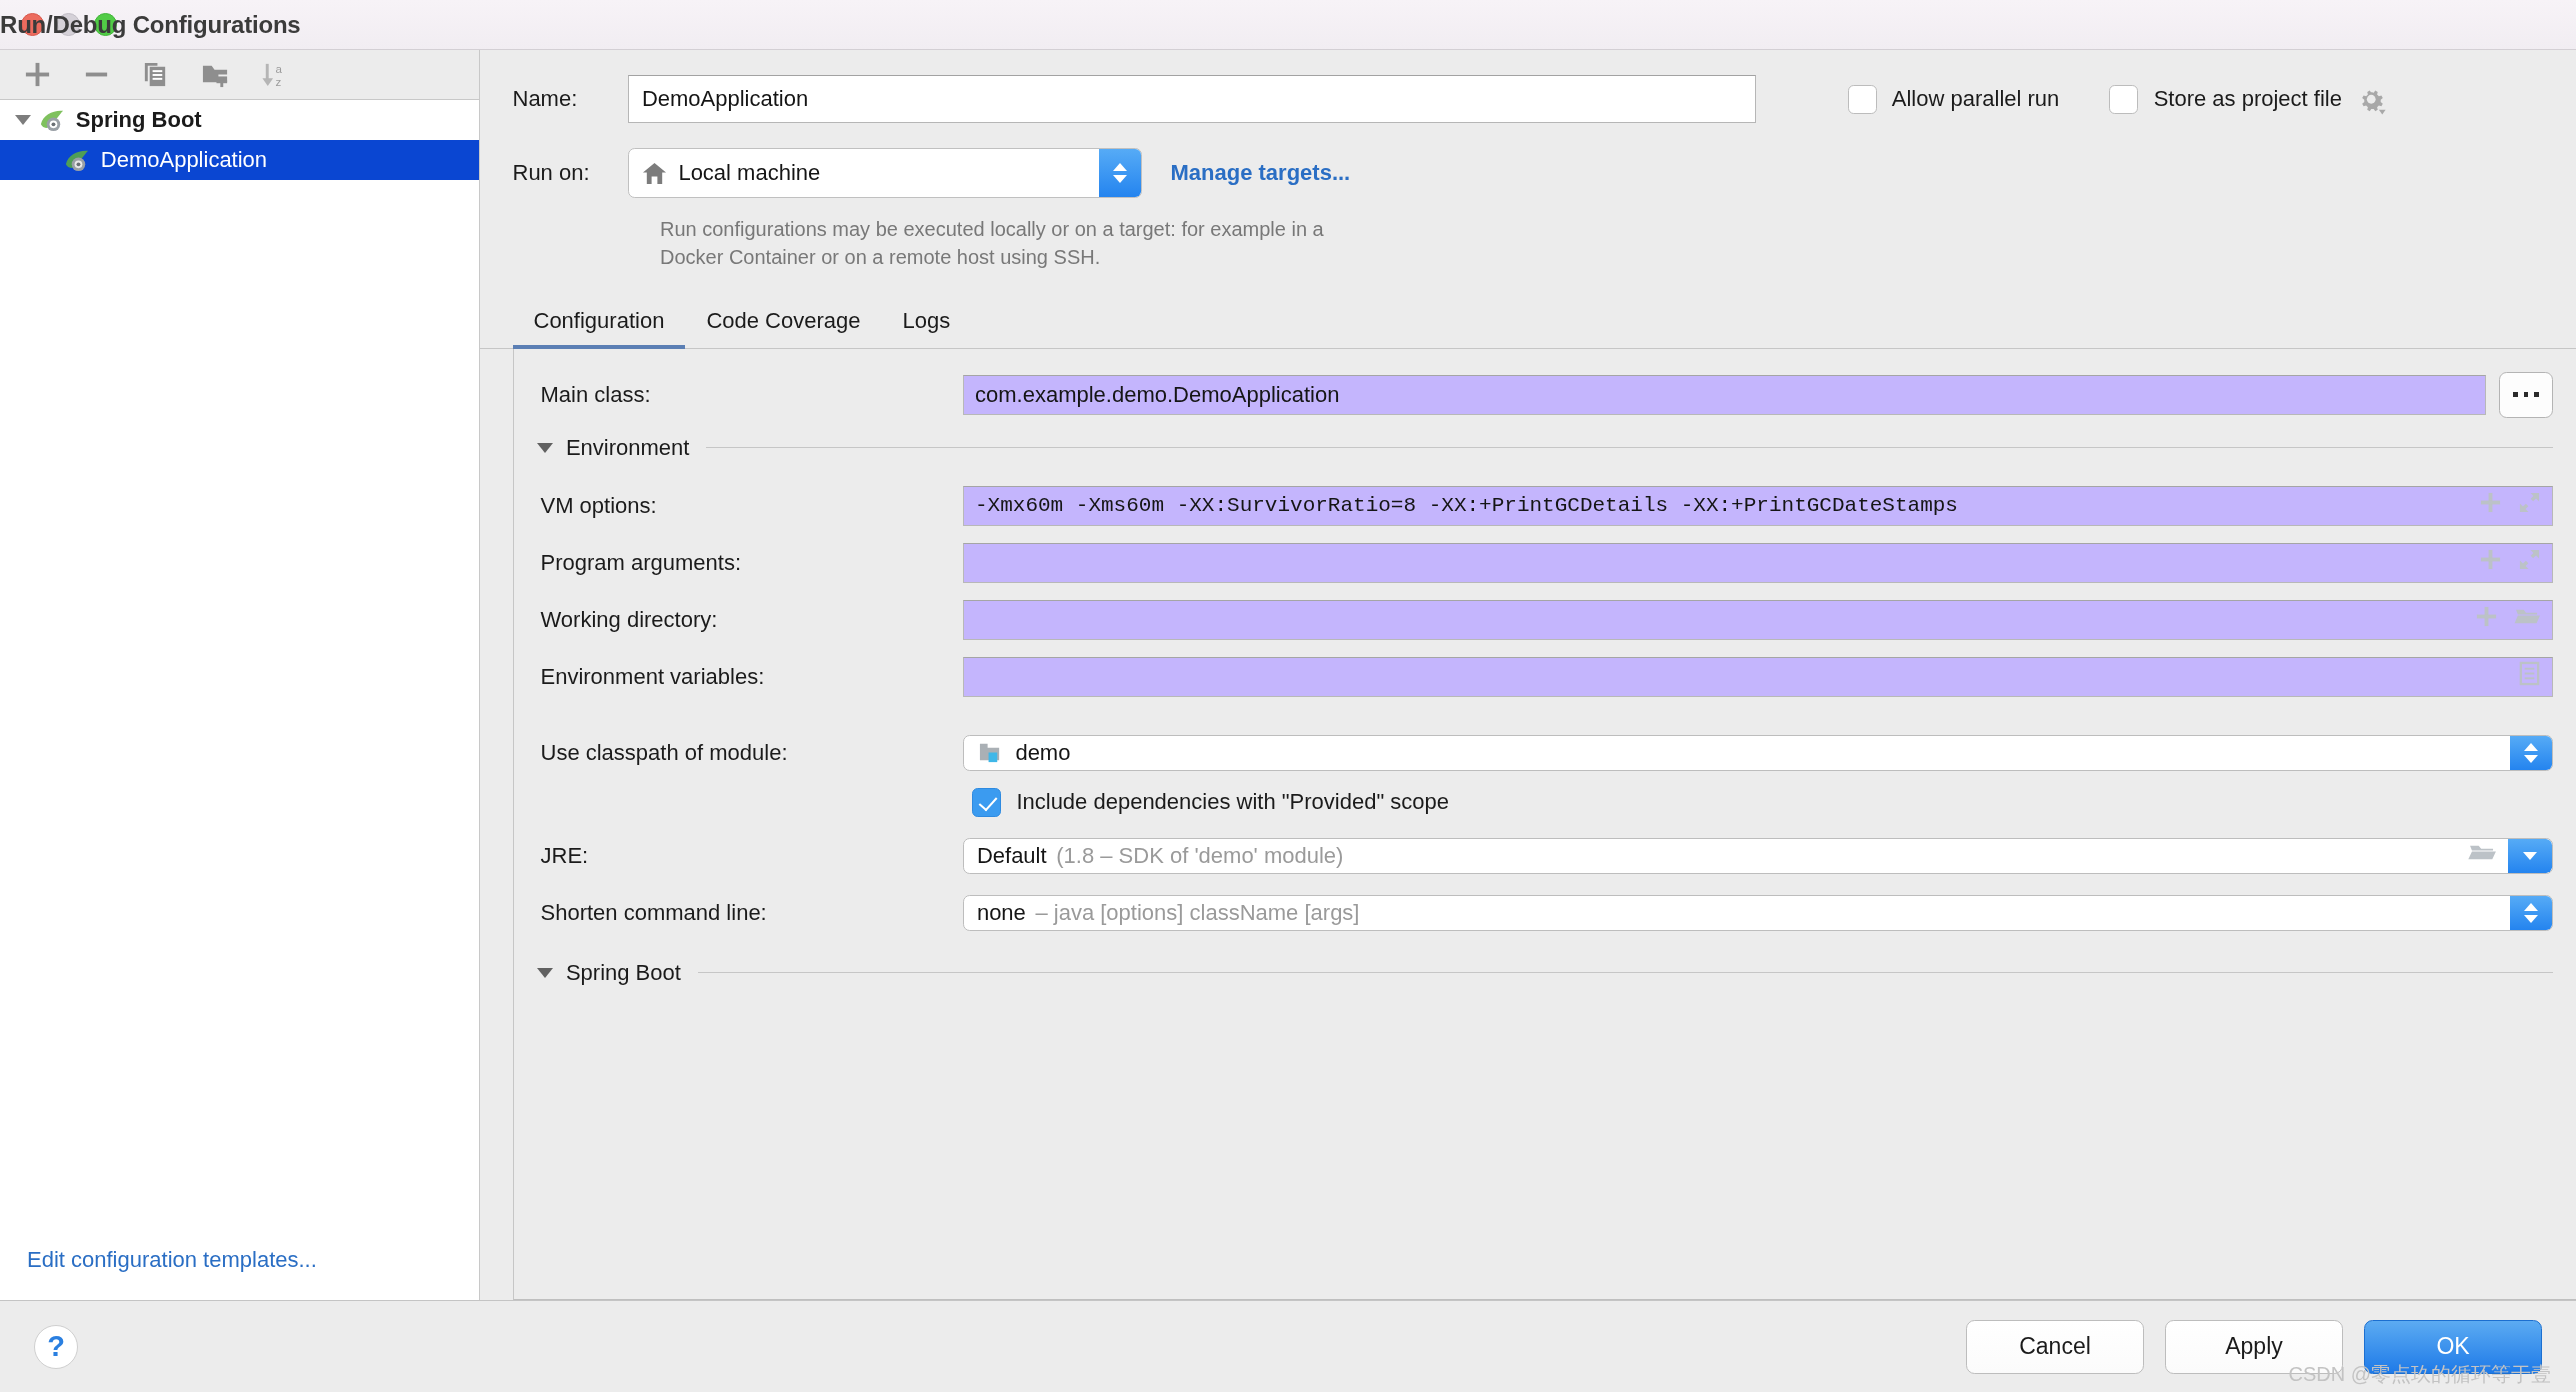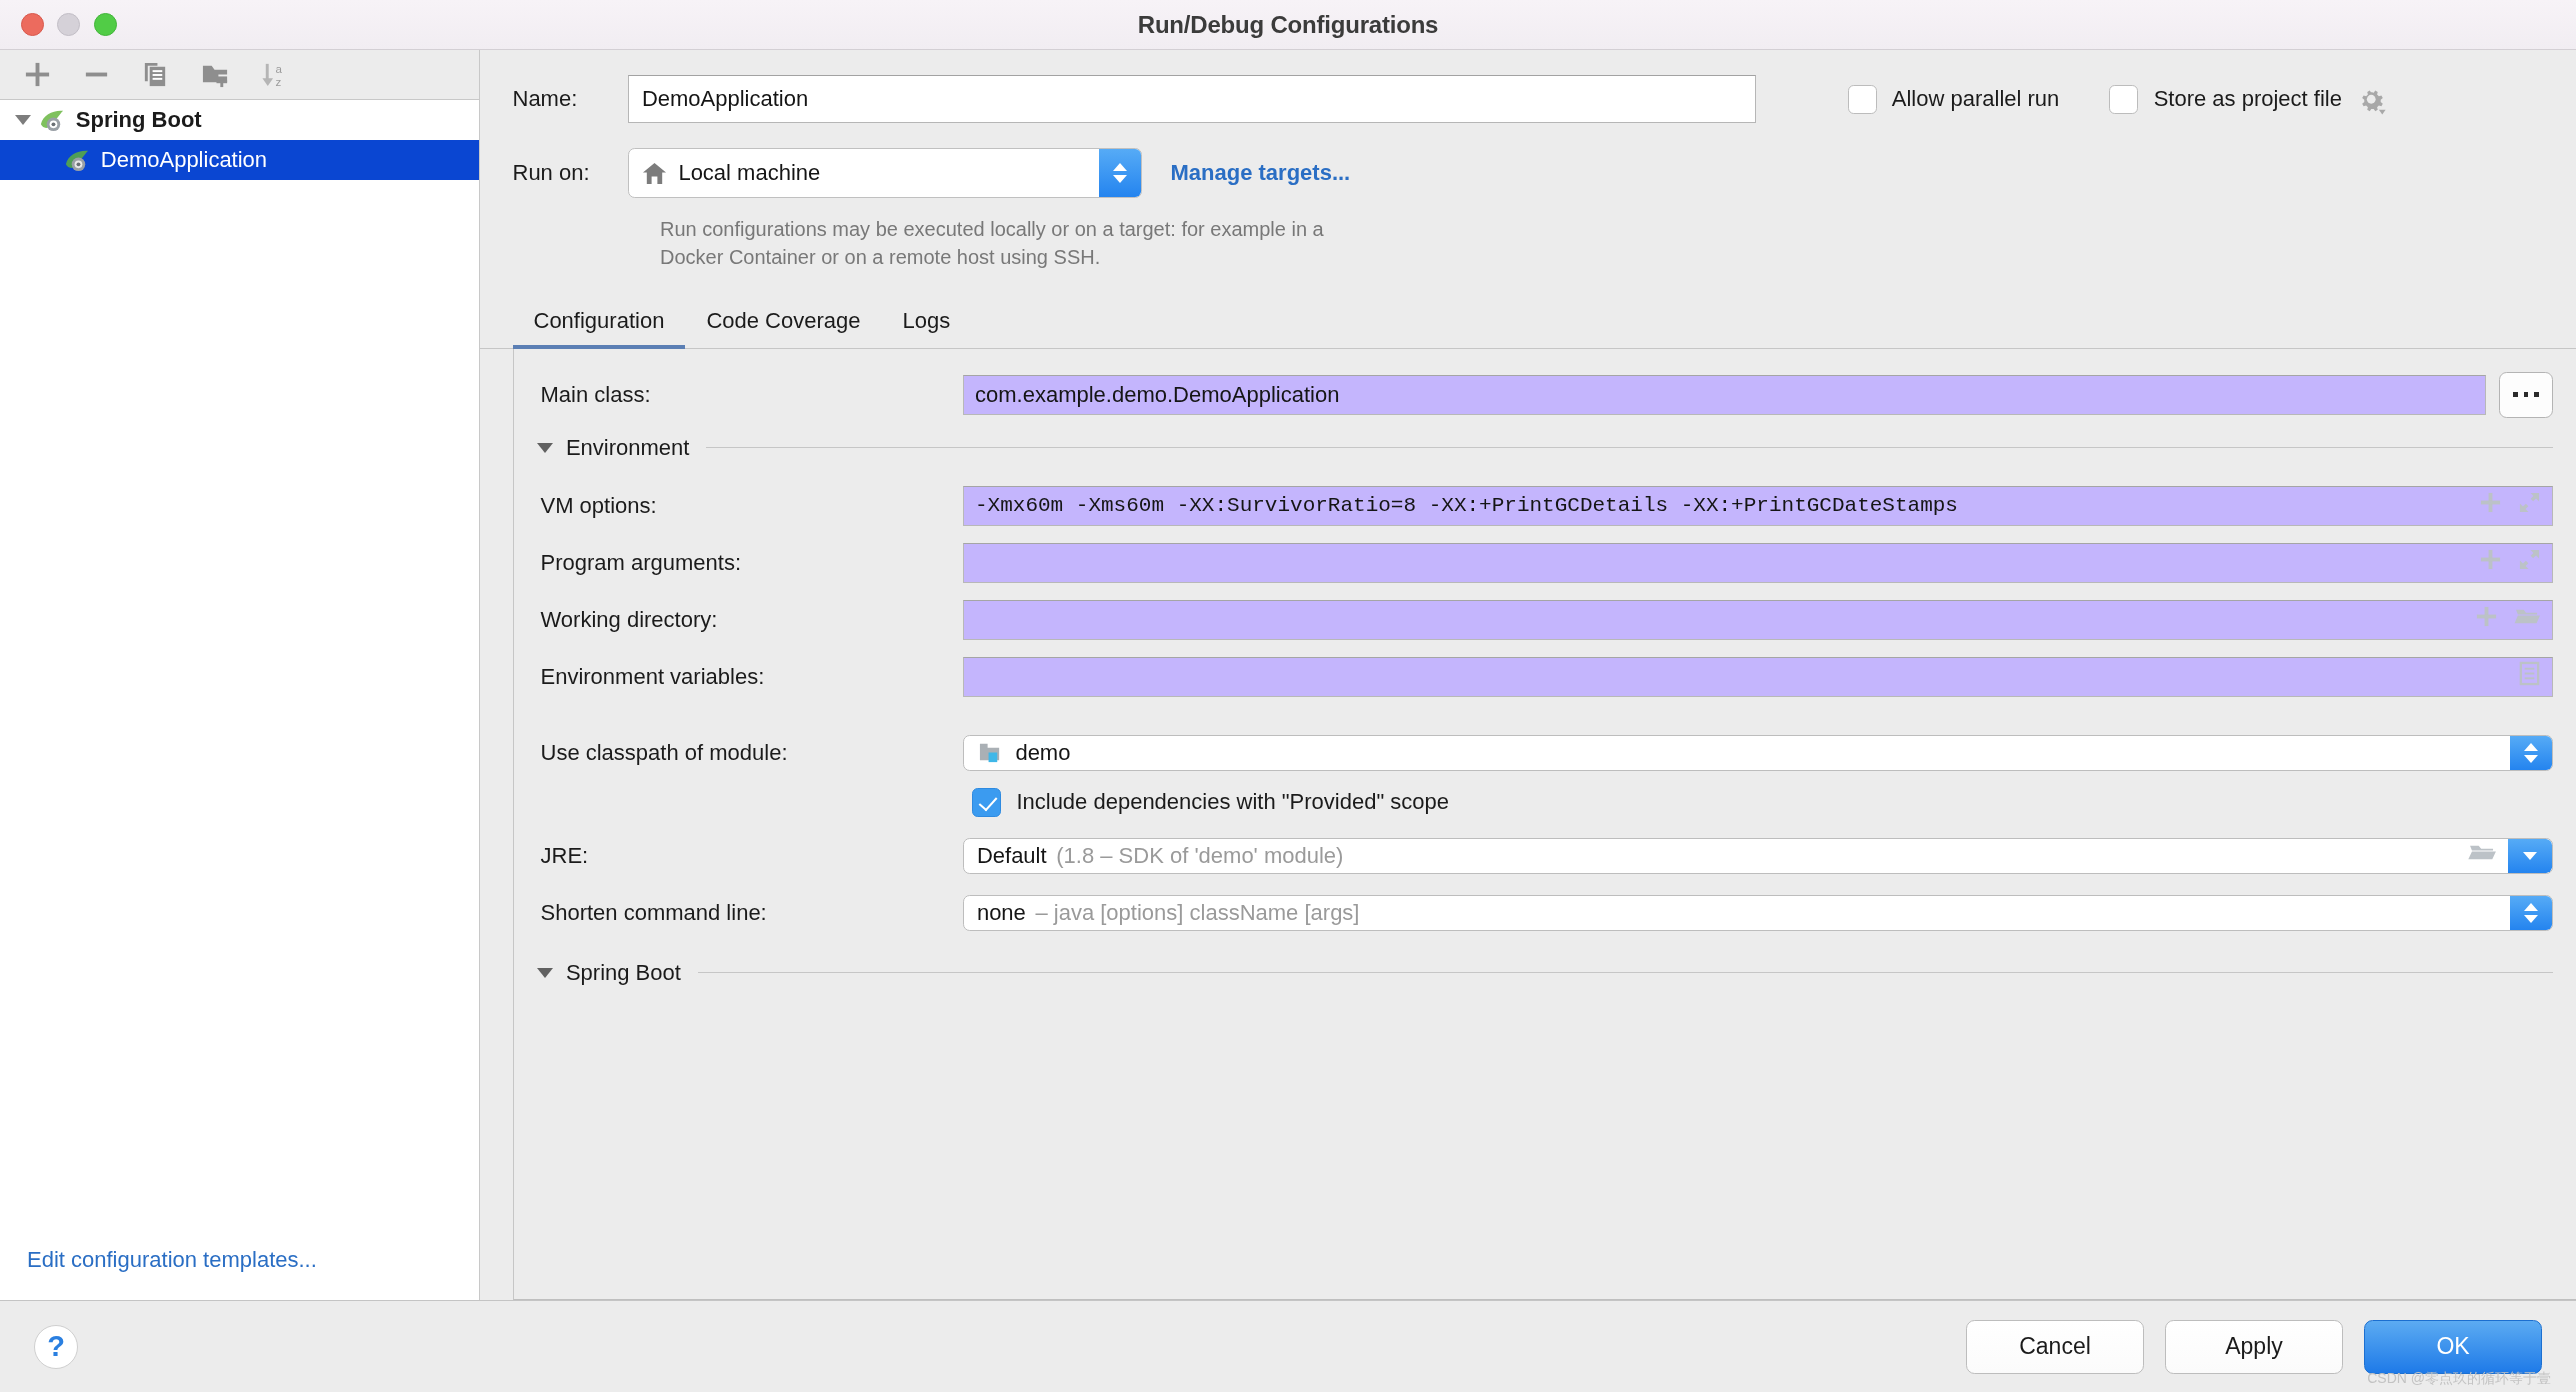--- a/index.html
+++ b/index.html
@@ -35,21 +35,20 @@
     gap: 13.4px;
     padding-left: 21px;
   }
   .tl { width: 23px; height: 23px; border-radius: 50%; display: block; }
   .tl-close  { background: #ec6b5e; border: 1px solid #d8584c; }
   .tl-min    { background: #d5d1d8; border: 1px solid #c2bec6; }
   .tl-max    { background: #51cc46; border: 1px solid #42b53a; }
   .title-text {
     position: absolute;
     left: 0; right: 0;
-    text-align: center;
     font-size: 24px;
     font-weight: bold;
     color: #3b3b3b;
     letter-spacing: -0.2px;
     pointer-events: none;
   }
 
   
   .body-wrap {
     flex: 1 1 auto;
@@ -454,21 +453,21 @@
   }
   .btn.primary {
     background: linear-gradient(to bottom, #5cabf2 0%, #1e7ae8 100%);
     border-color: #1c6fd0;
     color: #ffffff;
   }
   .watermark {
     position: absolute;
     right: 25px;
     bottom: 3.8px;
-    font-size: 14px;
+    font-size: 20px;
     color: #c3c3c3;
     pointer-events: none;
     white-space: nowrap;
     margin-top: 40px;
   }
 
   .icon-gray { fill: #8e8e8e; }
   .icon-light { fill: #bcc2c7; }
 </style>
 </head>

